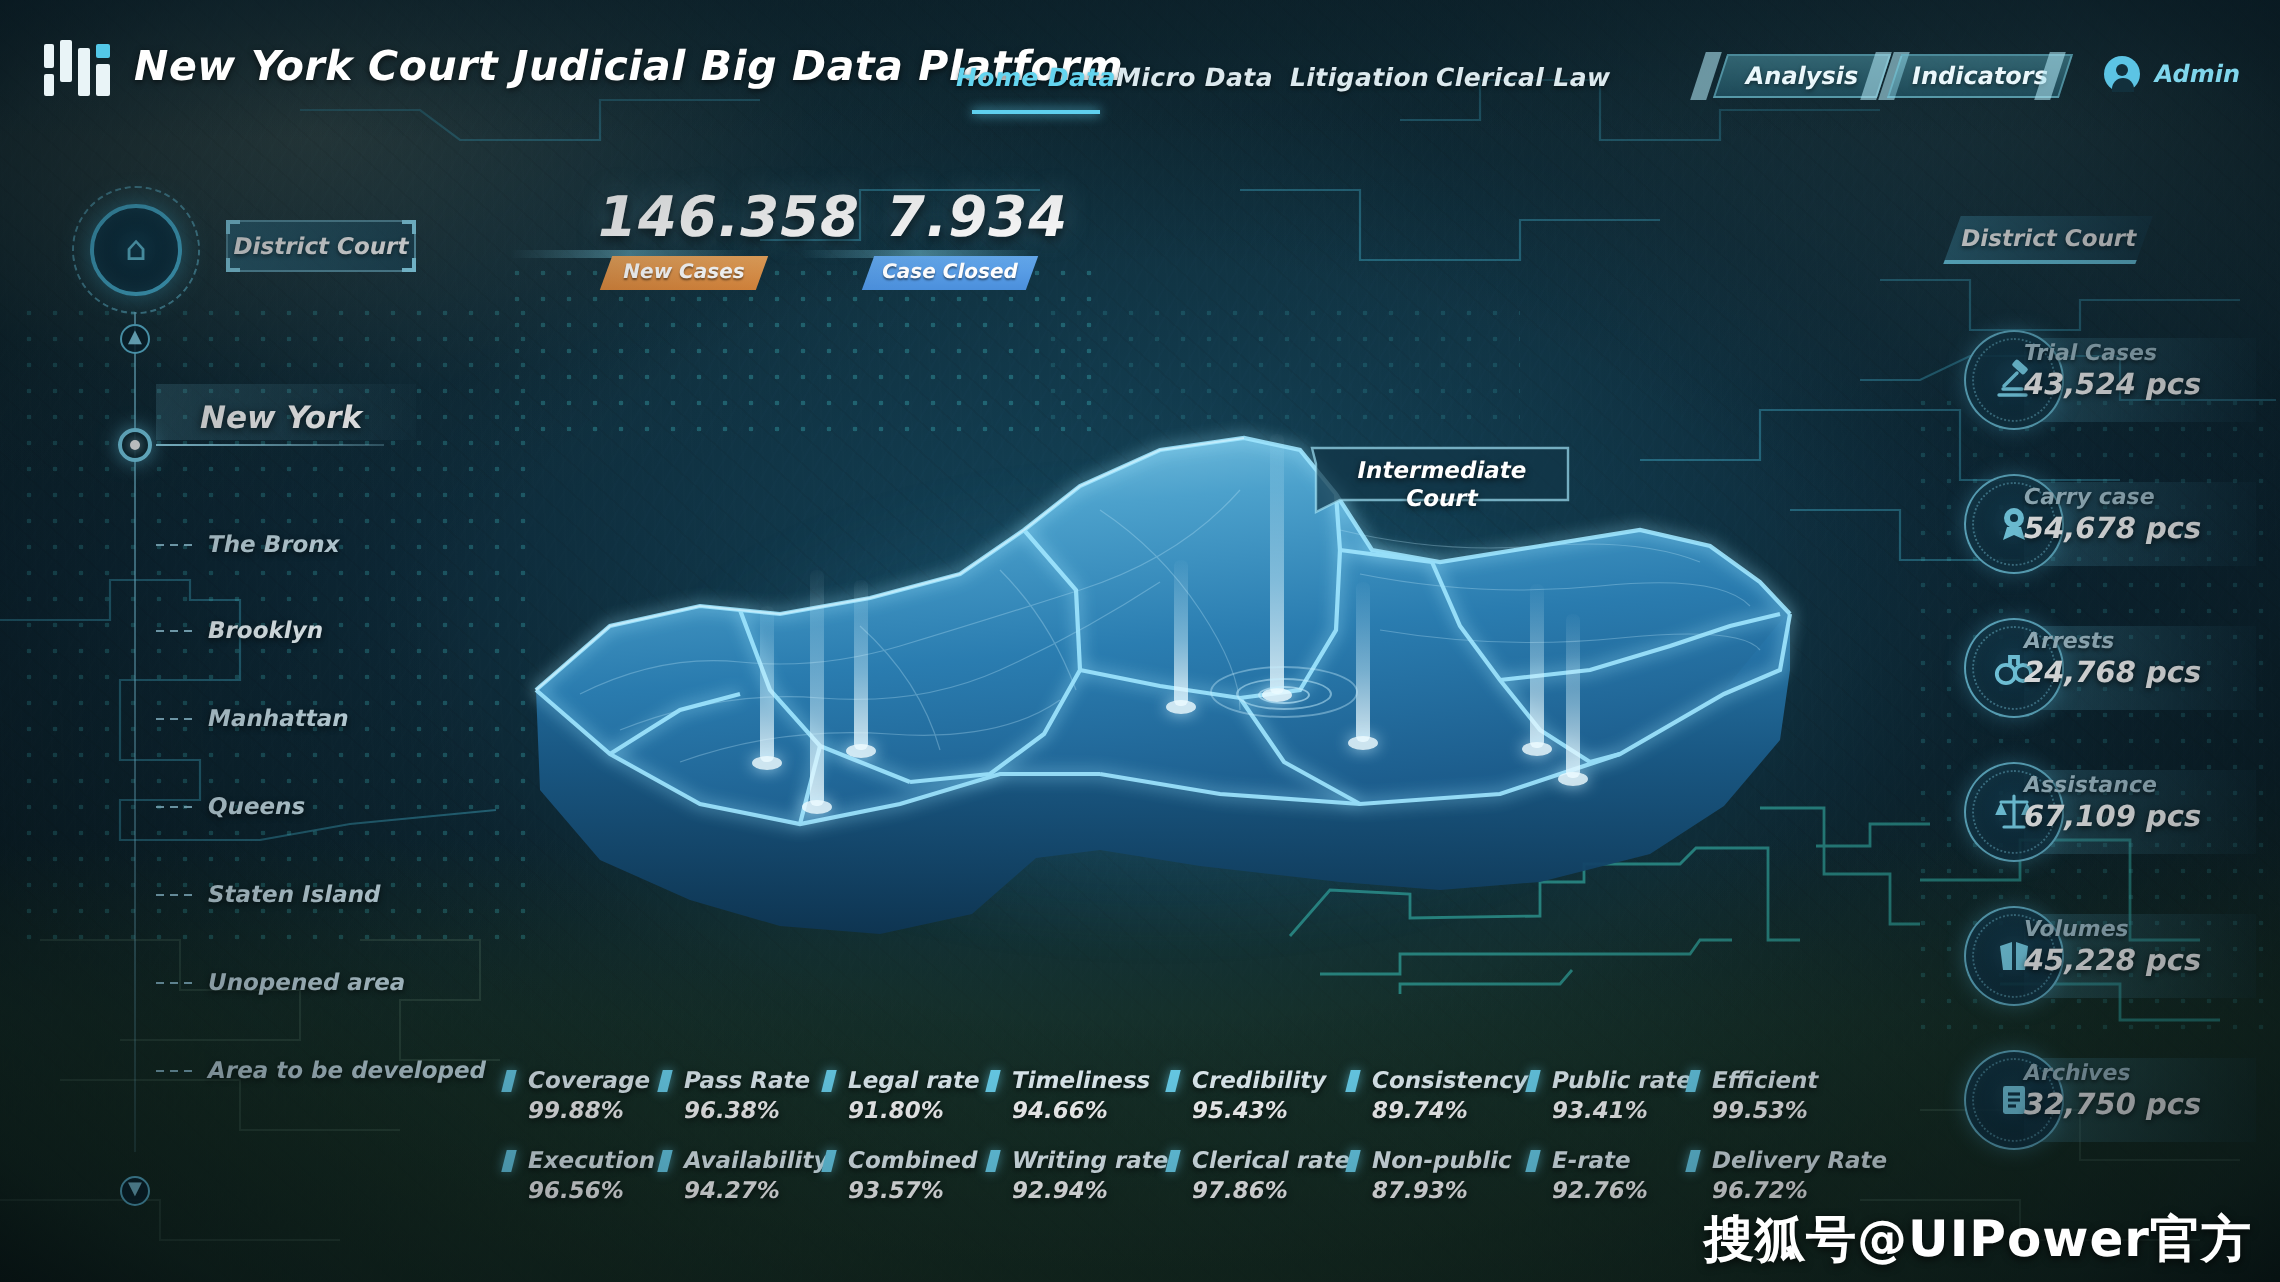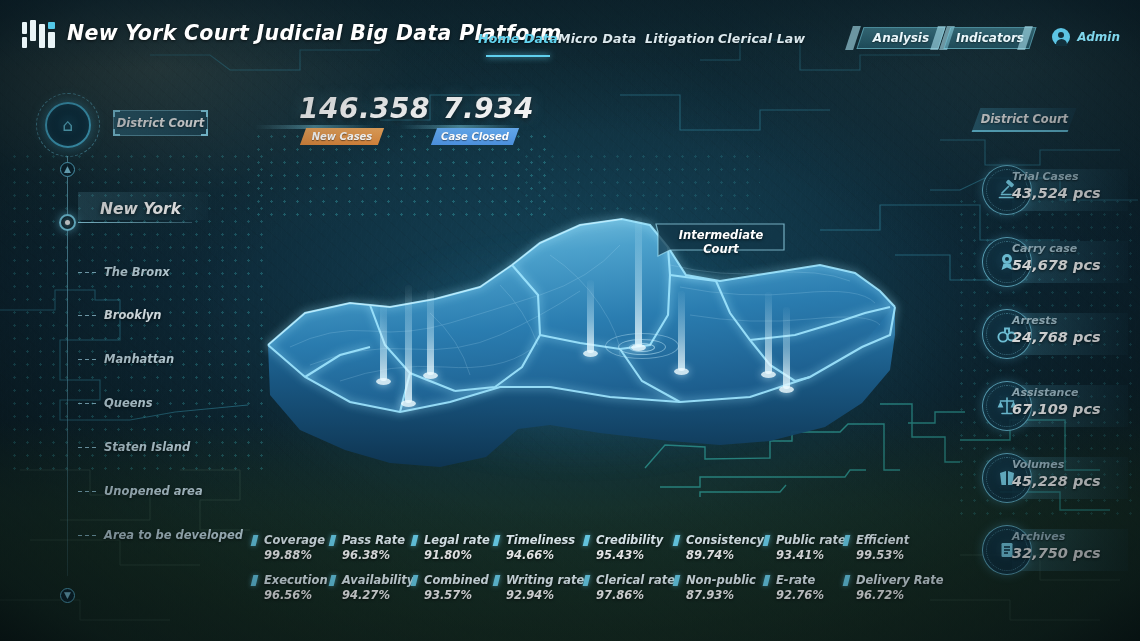--- a/index.html
+++ b/index.html
@@ -703,14 +703,15 @@
       <div class="mv">92.76%</div>
     </div>
     <div class="metric" style="left:592px; top:40px;">
       <div class="bar"></div>
       <div class="mk">Delivery Rate</div>
       <div class="mv">96.72%</div>
     </div>
   </div>
 
   <div id="vignette"></div>
+  <div id="watermark">搜狐号@UIPower官方</div>
 
 </div>
 
 </body></html>

